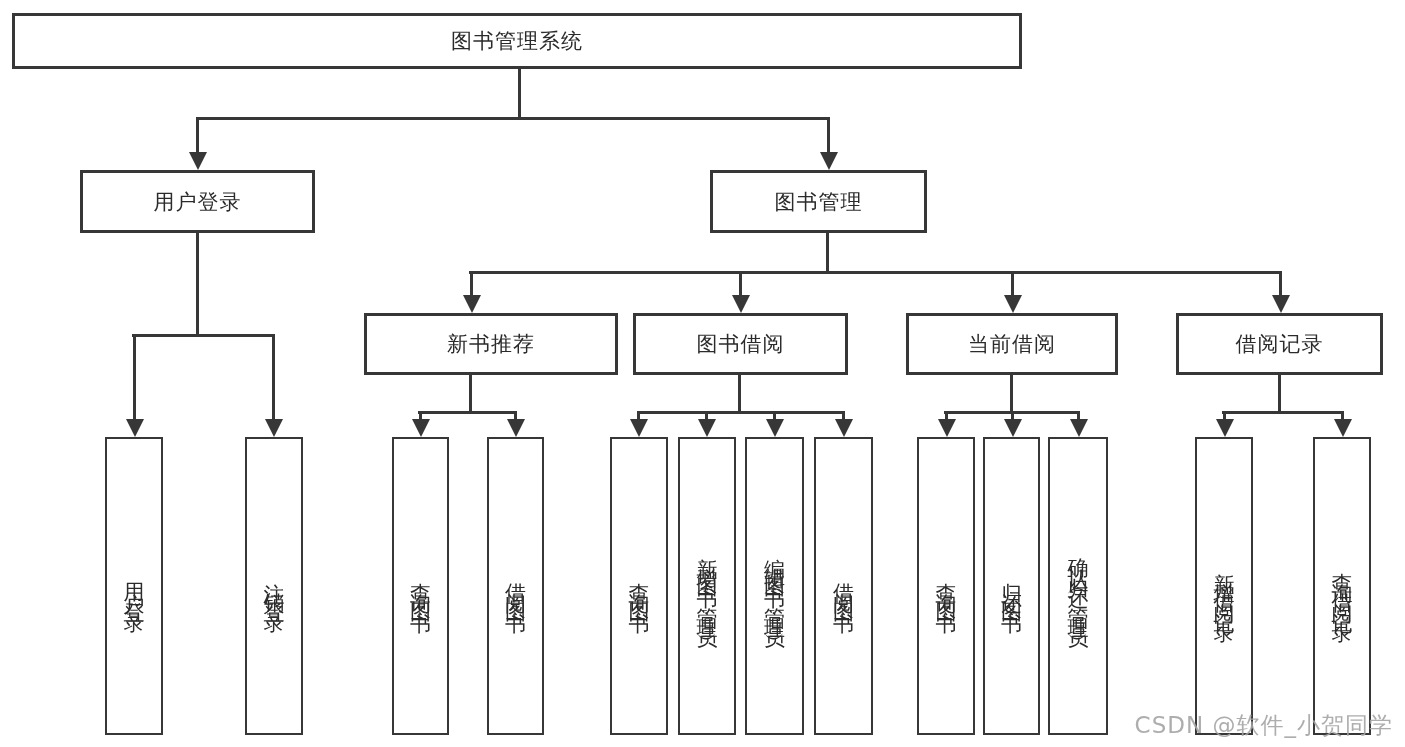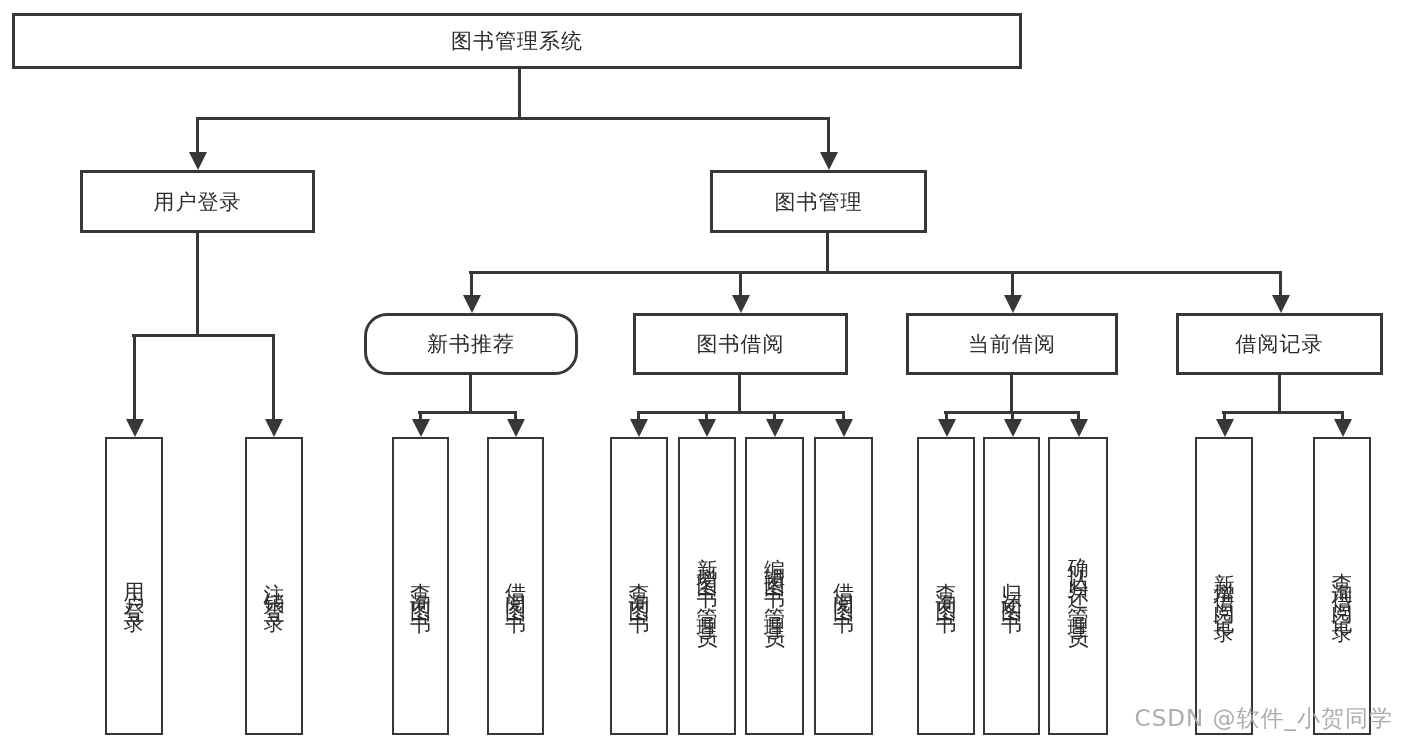--- a/index.html
+++ b/index.html
@@ -23,21 +23,21 @@
   .hline { height:3px; }
   .vline { width:3px; }
   .arrow { position:absolute; width:3px; background:#373737; }
   .arrow::after {
     content:""; position:absolute; left:-7.5px; bottom:-18px;
     width:0; height:0;
     border-left:9px solid transparent; border-right:9px solid transparent;
     border-top:18px solid #373737;
   }
   #watermark {
-    position:absolute; right:12px; bottom:13px;
+    position:absolute; right:12px; bottom:6px;
     font-size:23px; color:rgba(164,164,164,0.9); letter-spacing:1px;
     white-space:nowrap;
     text-align:center;
   }
 </style>
 </head>
 <body>
 
 <div id="canvas">
 
@@ -62,21 +62,21 @@
   <div class="arrow" style="left:133px; top:334px; height:85px;"></div>
   <div class="arrow" style="left:272px; top:334px; height:85px;"></div>
 
   <div class="vline" style="left:826px; top:233px; height:41px;"></div>
   <div class="hline" style="left:469px; top:271px; width:812px;"></div>
   <div class="arrow" style="left:470px; top:271px; height:24px;"></div>
   <div class="arrow" style="left:739px; top:271px; height:24px;"></div>
   <div class="arrow" style="left:1011px; top:271px; height:24px;"></div>
   <div class="arrow" style="left:1279px; top:271px; height:24px;"></div>
 
-  <div class="box" style="left:364px; top:313px; width:214px; height:62px;border-radius:23px;">
+  <div class="box" style="left:364px; top:313px; width:254px; height:62px;">
     <span>新书推荐</span>
   </div>
   <div class="box" style="left:633px; top:313px; width:215px; height:62px;">
     <span>图书借阅</span>
   </div>
   <div class="box" style="left:906px; top:313px; width:212px; height:62px;">
     <span>当前借阅</span>
   </div>
   <div class="box" style="left:1176px; top:313px; width:207px; height:62px;text-align:center;">
     <span>借阅记录</span>

